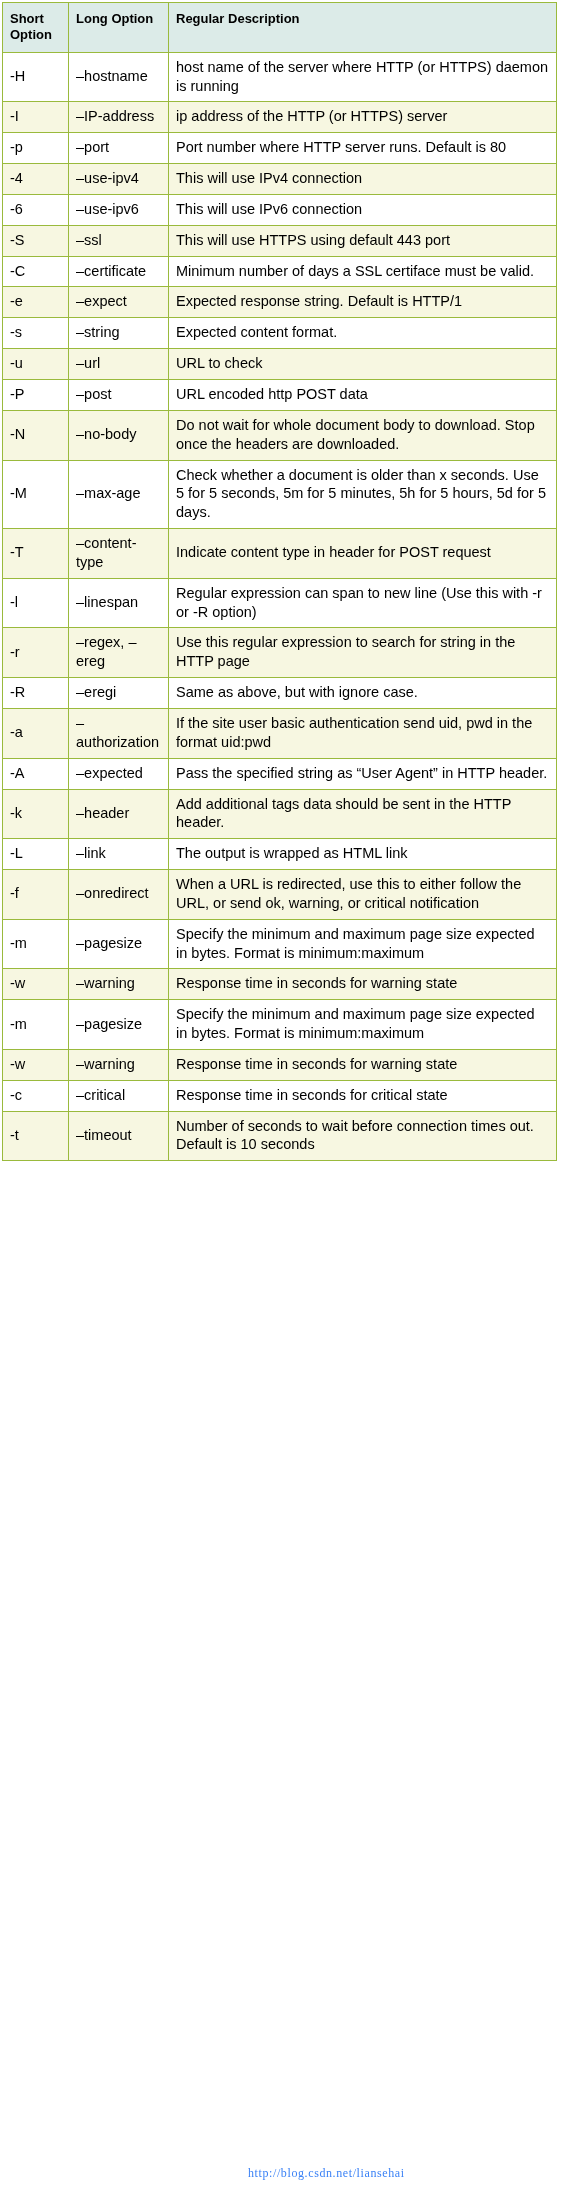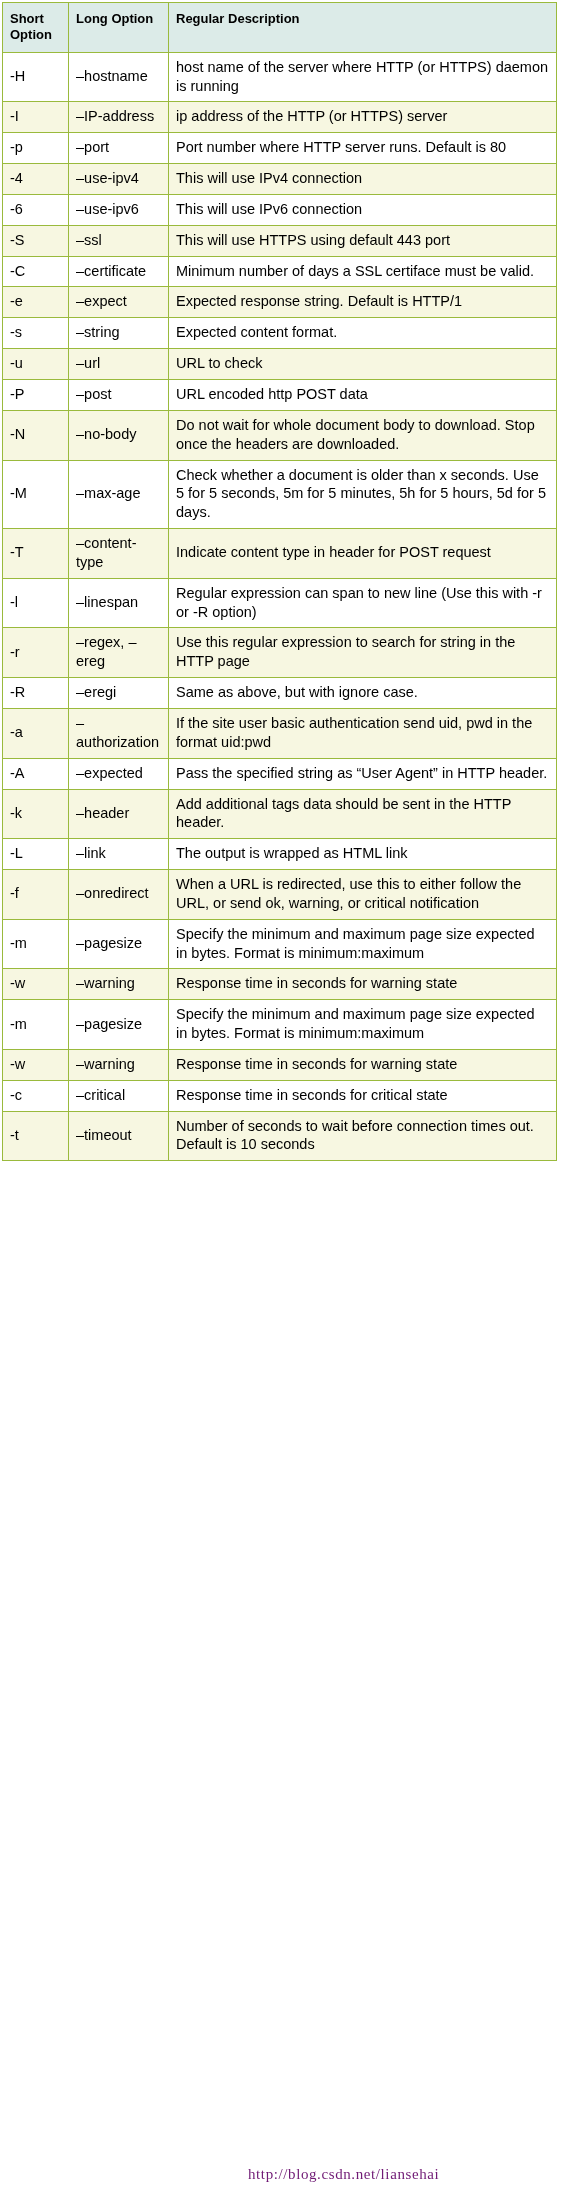--- a/index.html
+++ b/index.html
@@ -53,23 +53,23 @@
     background: #f7f7e1;
   }
   .cell-short, .cell-long {
     white-space: normal;
   }
   .watermark {
     position: absolute;
     left: 248px;
     top: 2166px;
     font-family: "Liberation Serif", serif;
-    font-size: 15px;
+    font-size: 12px;
     letter-spacing: 0.6px;
-    color: #701a75;
+    color: #3b82f6;
     white-space: nowrap;
     pointer-events: none;
   }
 </style>
 </head>
 <body>
 
 <table id="options-table">
   <colgroup>
     <col class="c-short">

